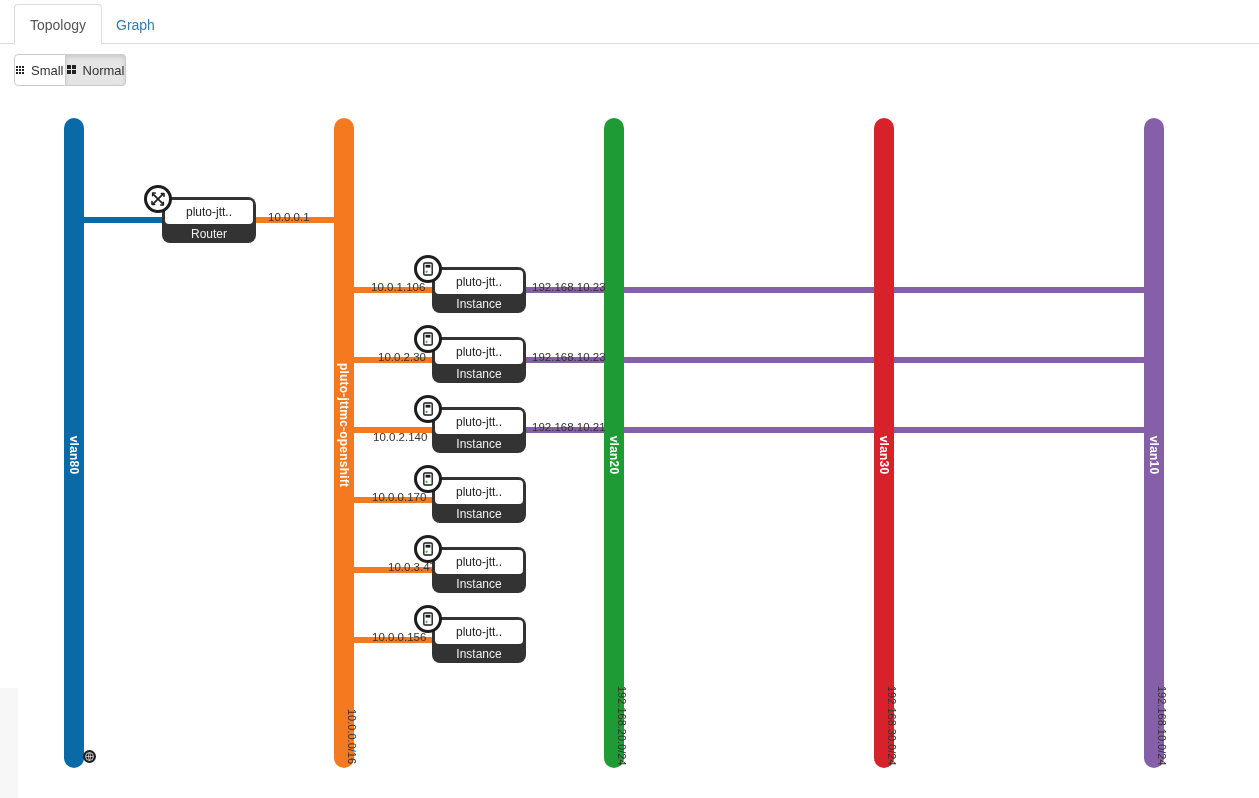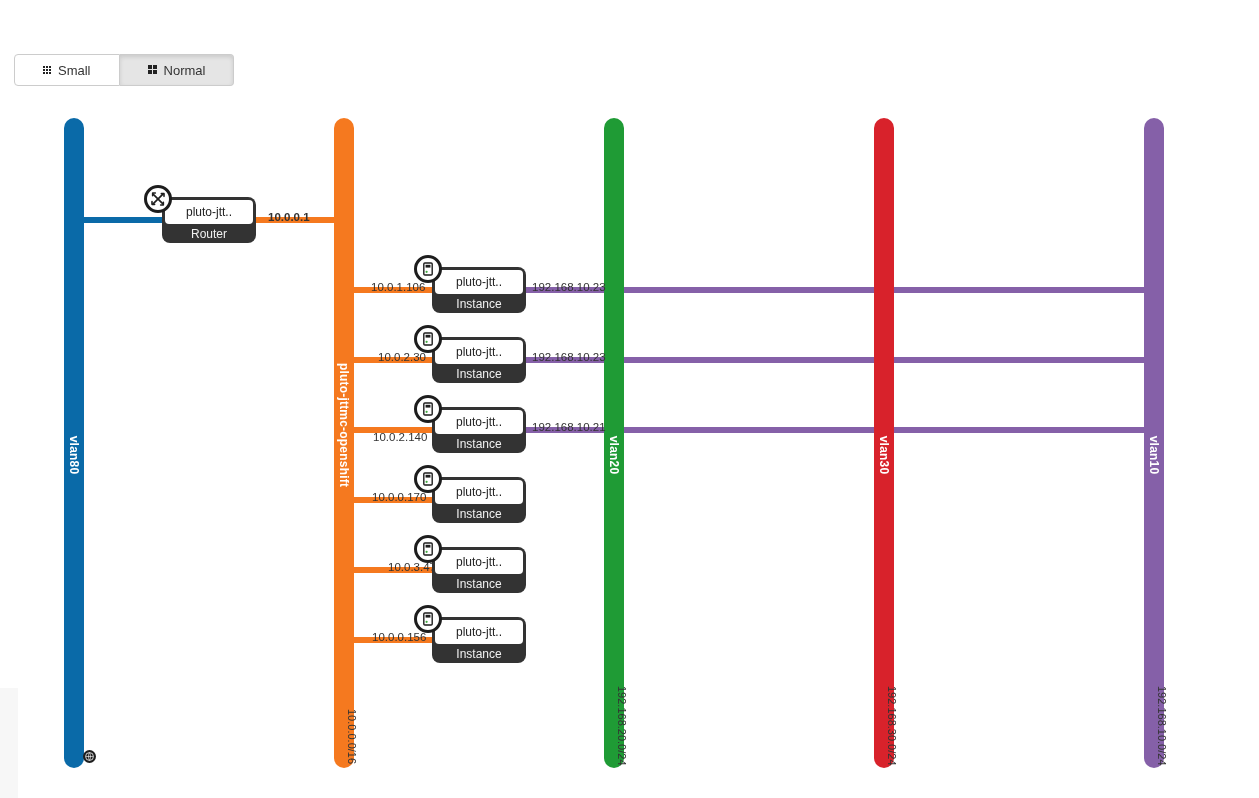--- a/index.html
+++ b/index.html
@@ -28,21 +28,21 @@
     border: 1px solid #dddddd; border-bottom: 1px solid #ffffff;
     border-radius: 4px 4px 0 0;
   }
   #tab-topology { left: 14px; }
   #tab-graph { left: 101px; }
 
   
   .btngroup { position: absolute; left: 14px; top: 54px; height: 32px; display: flex; }
   .btn {
     height: 32px; display: flex; align-items: center; gap: 6px;
-    padding: 0 28px; font-size: 13px; color: #333;
+    padding: 0 1px; font-size: 13px; color: #333;
     border: 1px solid #cccccc; background: #ffffff; cursor: pointer;
     line-height: 1;
   }
   .btn:first-child { border-radius: 4px 0 0 4px; }
   .btn:last-child { border-radius: 0 4px 4px 0; border-left: none; }
   .btn.pressed { background: #e5e5e5; box-shadow: inset 0 2px 4px rgba(0,0,0,.12); }
   .gico { display: inline-block; line-height: 0; }
   .gico i {
     display: inline-block; background: #222; vertical-align: top; margin: 0 1px 1px 0;
   }
@@ -107,20 +107,28 @@
     position: absolute; width: 13px; height: 13px; border-radius: 50%;
     background: #1d1d1d;
     display: flex; align-items: center; justify-content: center;
   }
 </style>
 </head>
 <body>
 
 <div id="root">
 
+  <div class="tabbar">
+    <div class="tab active" id="tab-topology">
+      <span>Topology</span>
+    </div>
+    <div class="tab" id="tab-graph">
+      <span>Graph</span>
+    </div>
+  </div>
 
   <div class="btngroup">
     <div class="btn">
       <span class="gico small">
         <span class="row"><i></i><i></i><i></i></span>
         <span class="row"><i></i><i></i><i></i></span>
         <span class="row"><i></i><i></i><i></i></span>
       </span>
       <span>Small</span>
     </div>
@@ -175,21 +183,21 @@
     <div class="netbar" style="left:874px; top:22px; height:650px; background:#d8222b;">
       <span class="netlabel" style="top:330px;">vlan30</span>
     </div>
     <span class="cidr" style="left:898px; top:590px;">192.168.30.0/24</span>
 
     <div class="netbar" style="left:1144px; top:22px; height:650px; background:#8560a8;">
       <span class="netlabel" style="top:330px;">vlan10</span>
     </div>
     <span class="cidr" style="left:1168px; top:590px;">192.168.10.0/24</span>
 
-    <span class="iplabel" style="left:268px; top:115px;font-weight:bold;">10.0.0.1</span>
+    <span class="iplabel" style="left:268px; top:115px;">10.0.0.1</span>
 
     <span class="iplabel" style="left:371px; top:185px;">10.0.1.106</span>
     <span class="iplabel" style="left:532px; top:185px;">192.168.10.23</span>
 
     <span class="iplabel" style="left:378px; top:255px;text-align:right;">10.0.2.30</span>
     <span class="iplabel" style="left:532px; top:255px;">192.168.10.23</span>
 
     <span class="iplabel" style="left:373px; top:335px;">10.0.2.140</span>
     <span class="iplabel" style="left:532px; top:325px;">192.168.10.21</span>
 

